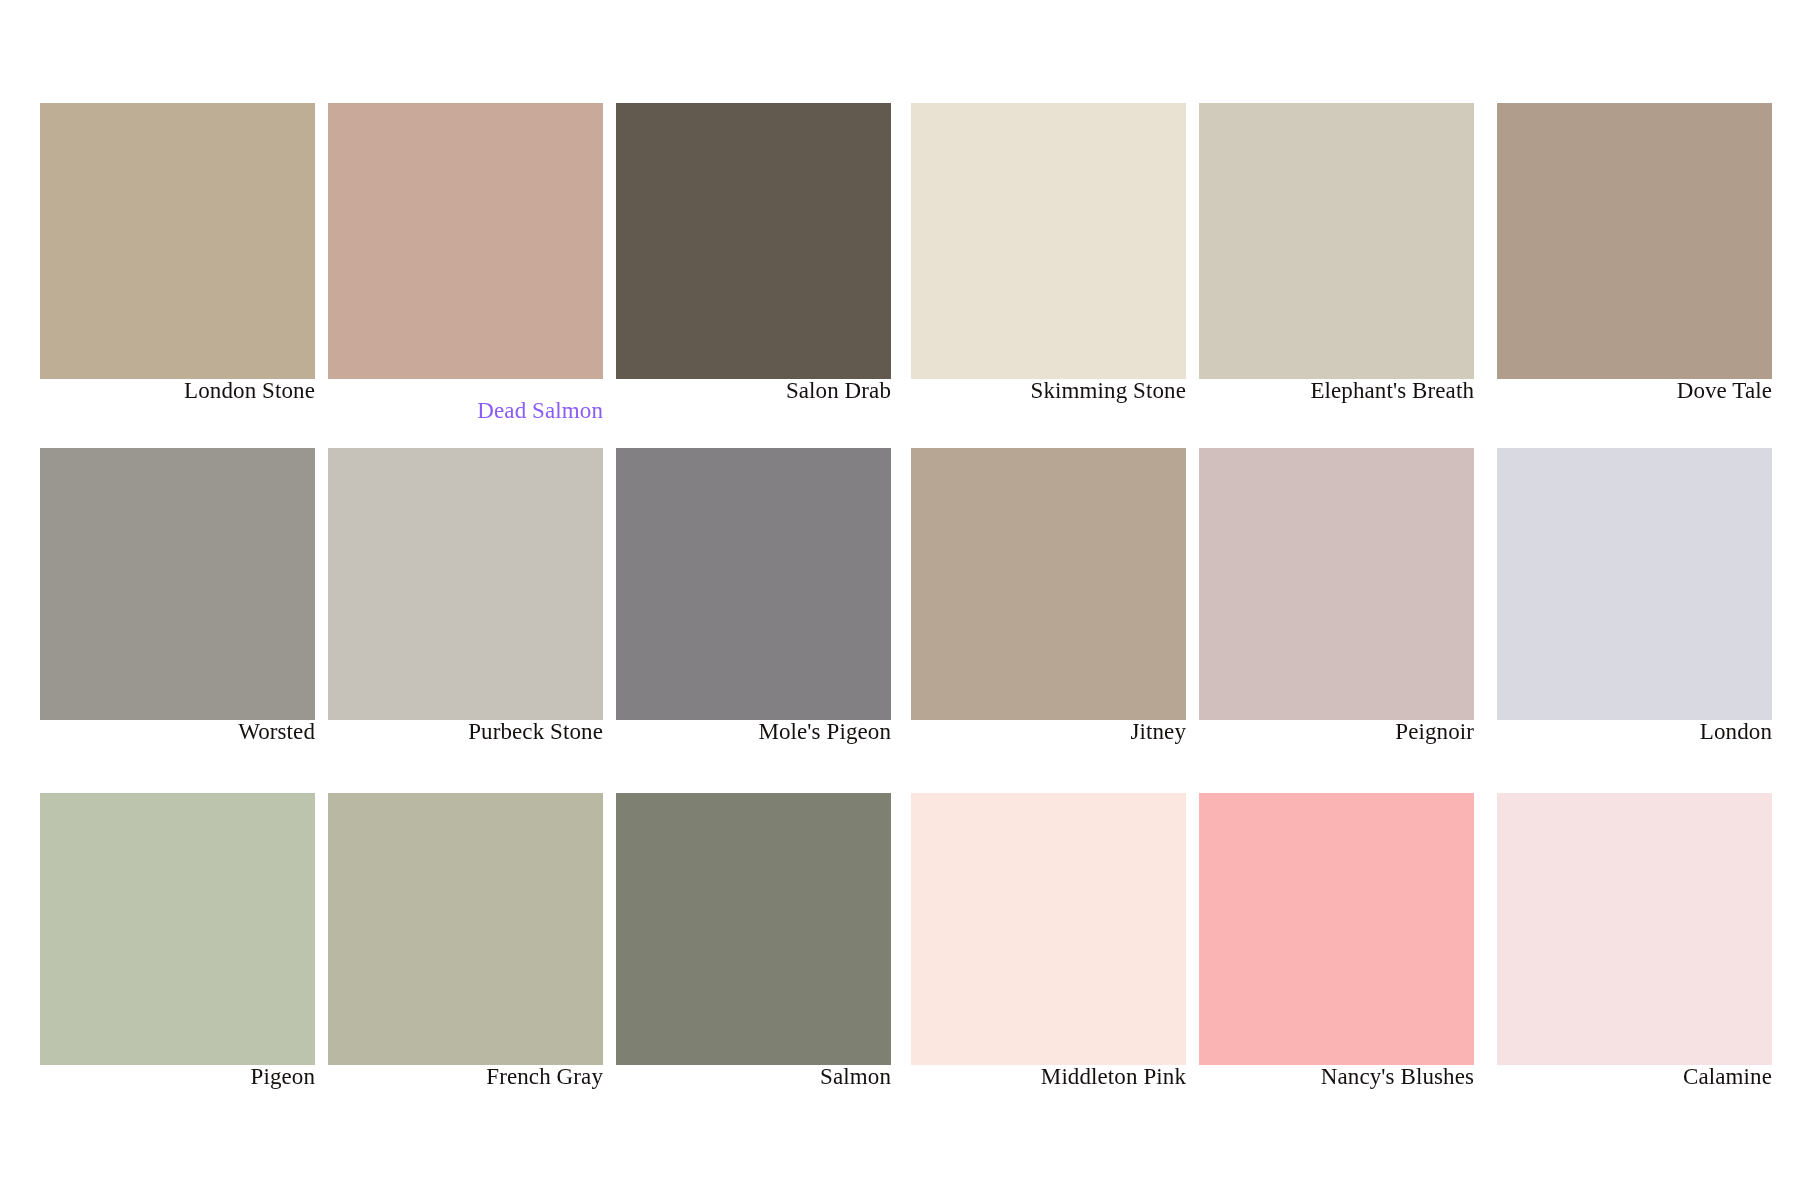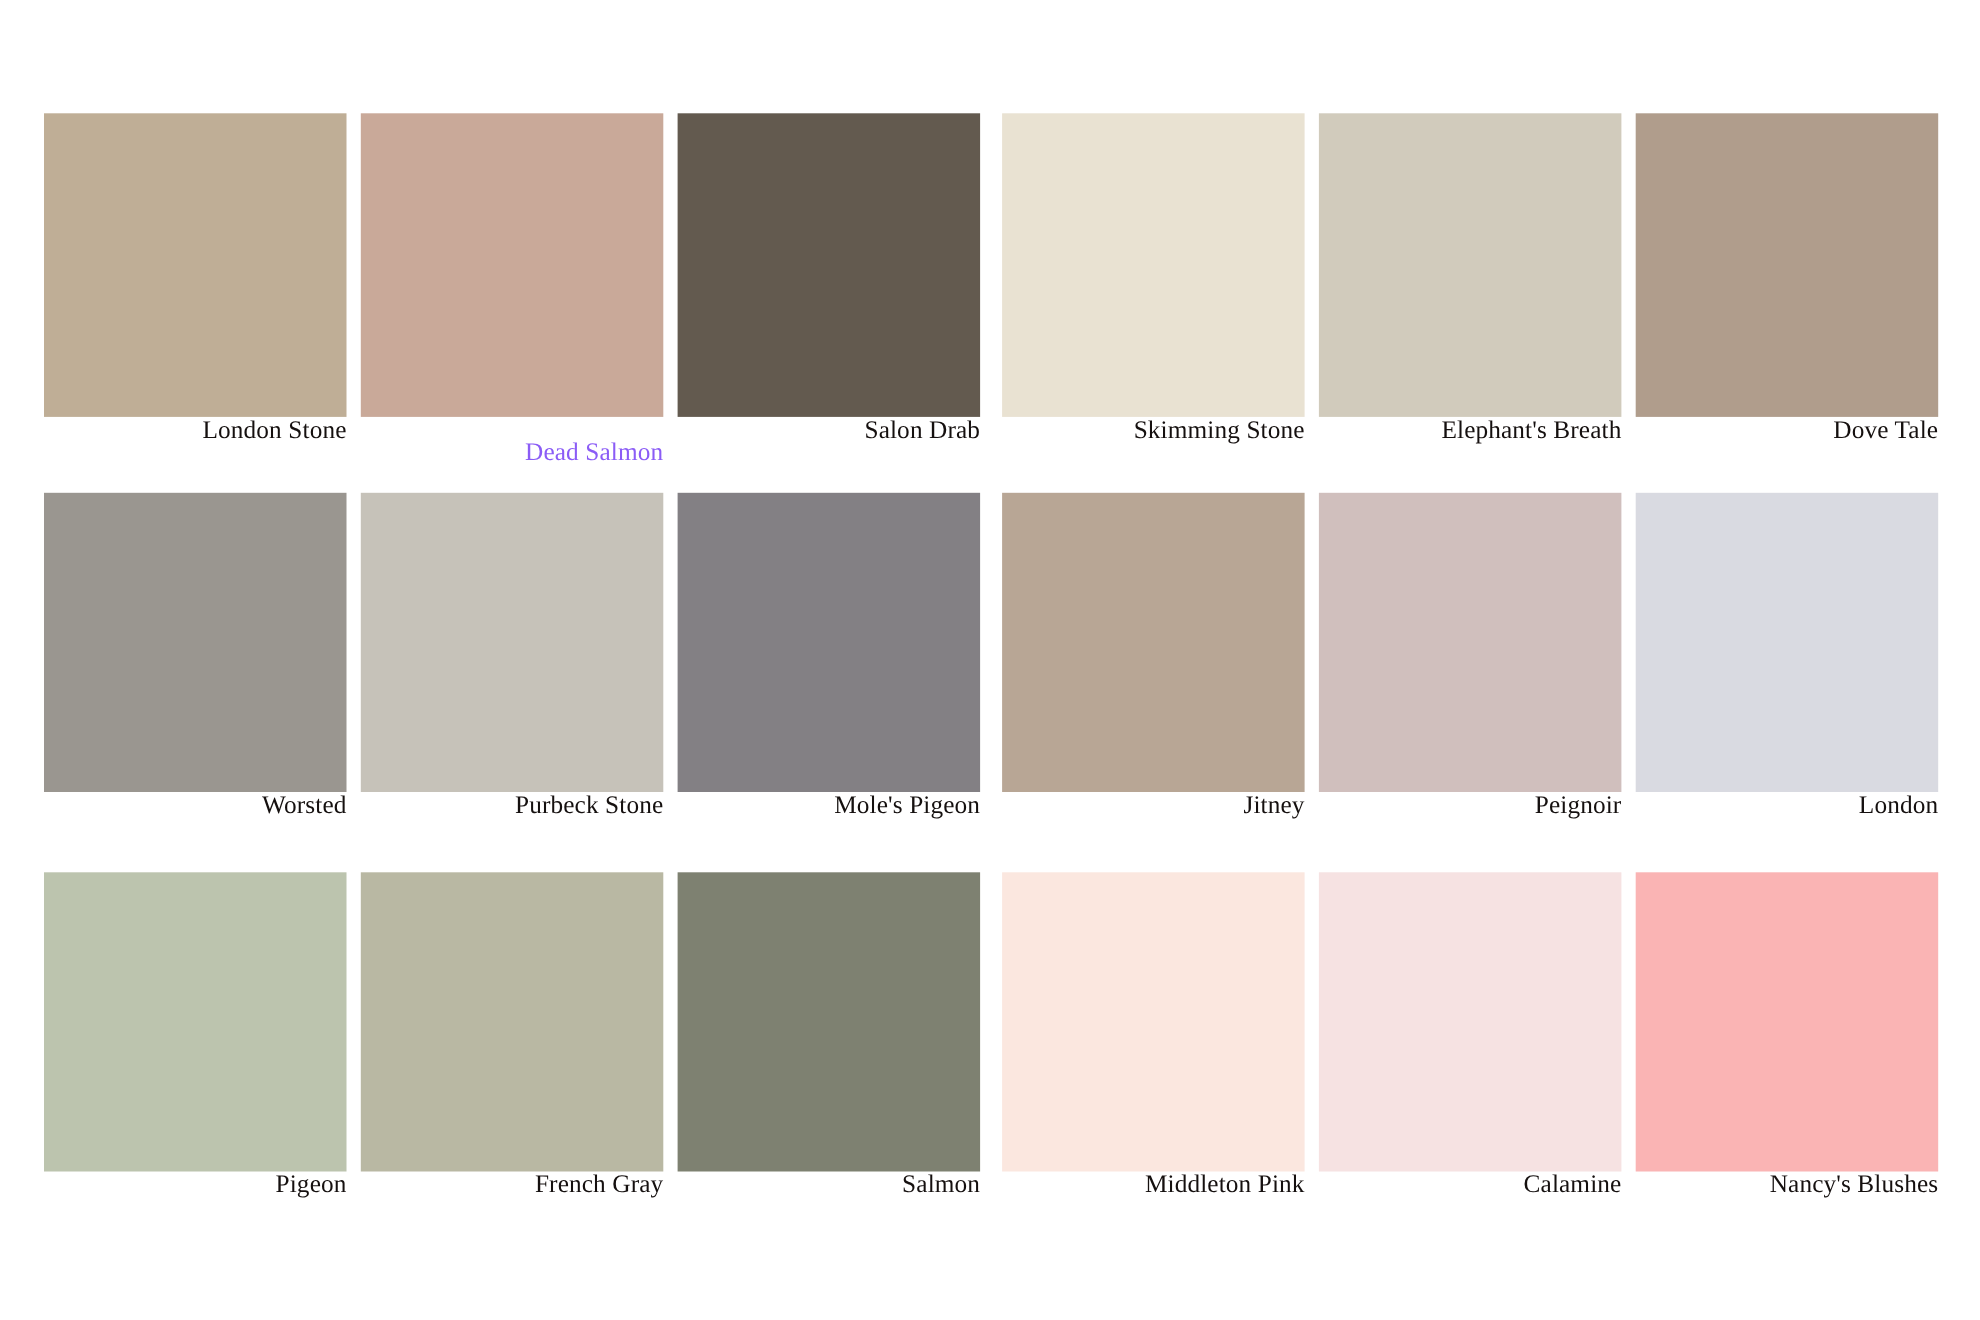--- a/index.html
+++ b/index.html
@@ -33,20 +33,21 @@
     margin-right: 13px;
     display: flex;
     flex-direction: column;
   }
   .swatch-cell:nth-child(3) {
     margin-right: 20px;
     border-radius: 21px;
   }
   .swatch-cell:last-child {
     margin-right: 0;
+    margin-left: 10px;
   }
   .swatch-chip {
     width: 275px;
     height: 276px;
     display: block;
   }
   .swatch-label {
     width: 275px;
     text-align: right;
     font-size: 23px;
@@ -128,22 +129,22 @@
     </div>
     <div class="swatch-cell">
       <div class="swatch-chip" style="background-color: rgb(126, 129, 113);"></div>
       <div class="swatch-label" style="color: rgb(21, 16, 15);">Salmon</div>
     </div>
     <div class="swatch-cell">
       <div class="swatch-chip" style="background-color: rgb(251, 231, 223);"></div>
       <div class="swatch-label" style="color: rgb(21, 16, 15);">Middleton Pink</div>
     </div>
     <div class="swatch-cell">
+      <div class="swatch-chip" style="background-color: rgb(250, 180, 180);"></div>
+      <div class="swatch-label" style="color: rgb(21, 16, 15);">Nancy's Blushes</div>
+    </div>
+    <div class="swatch-cell">
       <div class="swatch-chip" style="background-color: rgb(246, 226, 226);"></div>
       <div class="swatch-label" style="color: rgb(21, 16, 15);">Calamine</div>
-    </div>
-    <div class="swatch-cell">
-      <div class="swatch-chip" style="background-color: rgb(250, 180, 180);"></div>
-      <div class="swatch-label" style="color: rgb(21, 16, 15);">Nancy's Blushes</div>
     </div>
   </div>
 
 </div>
 
 </body></html>

